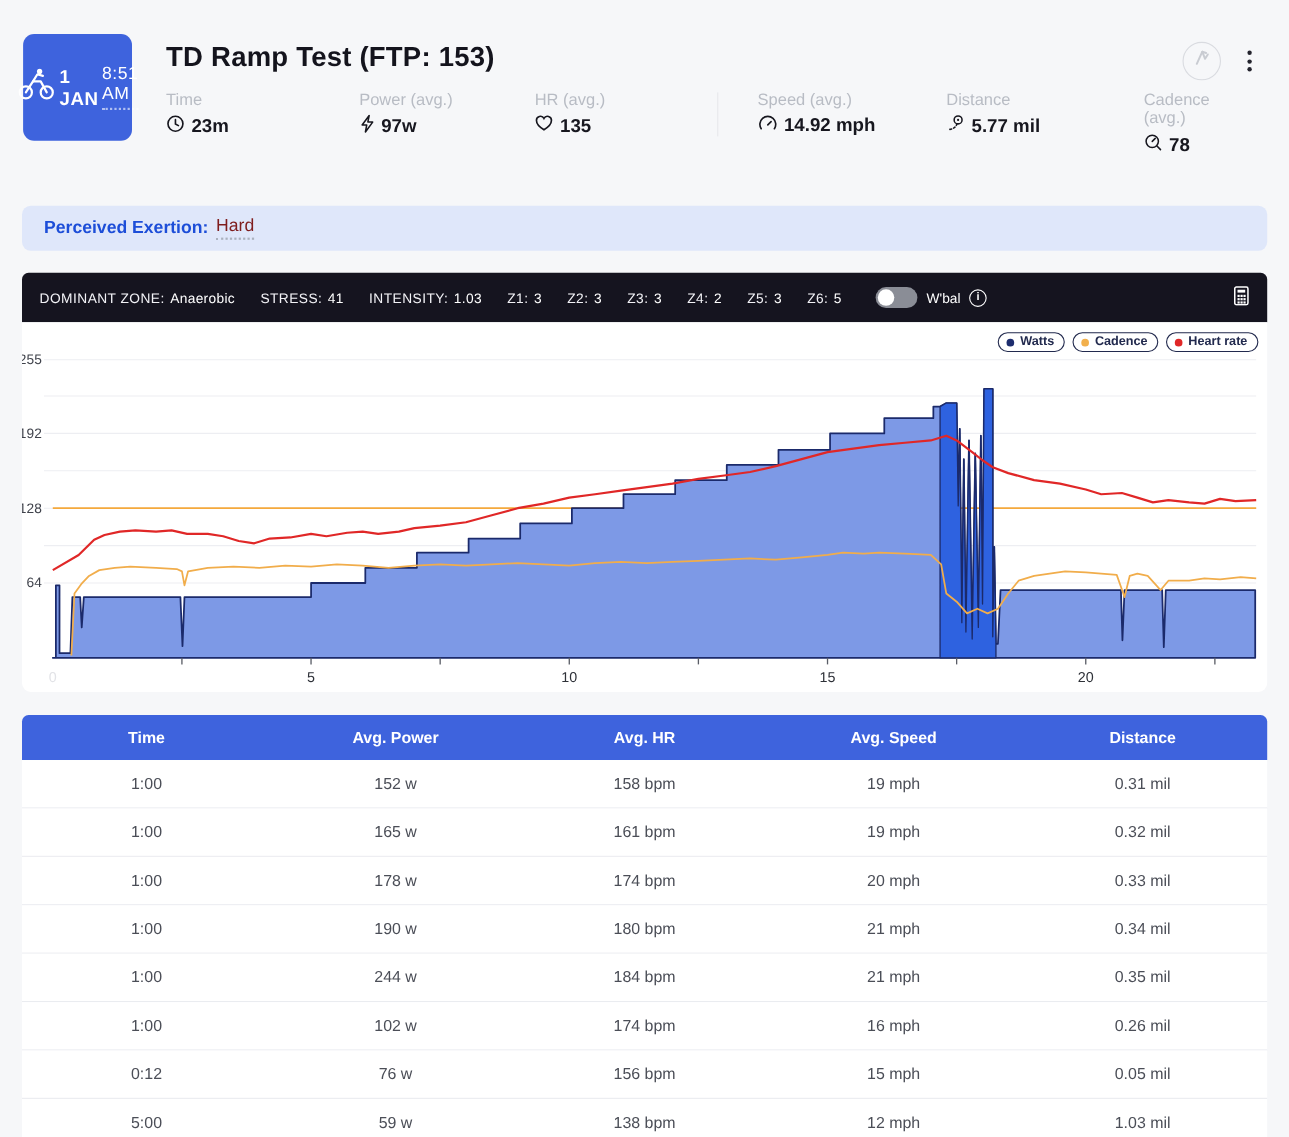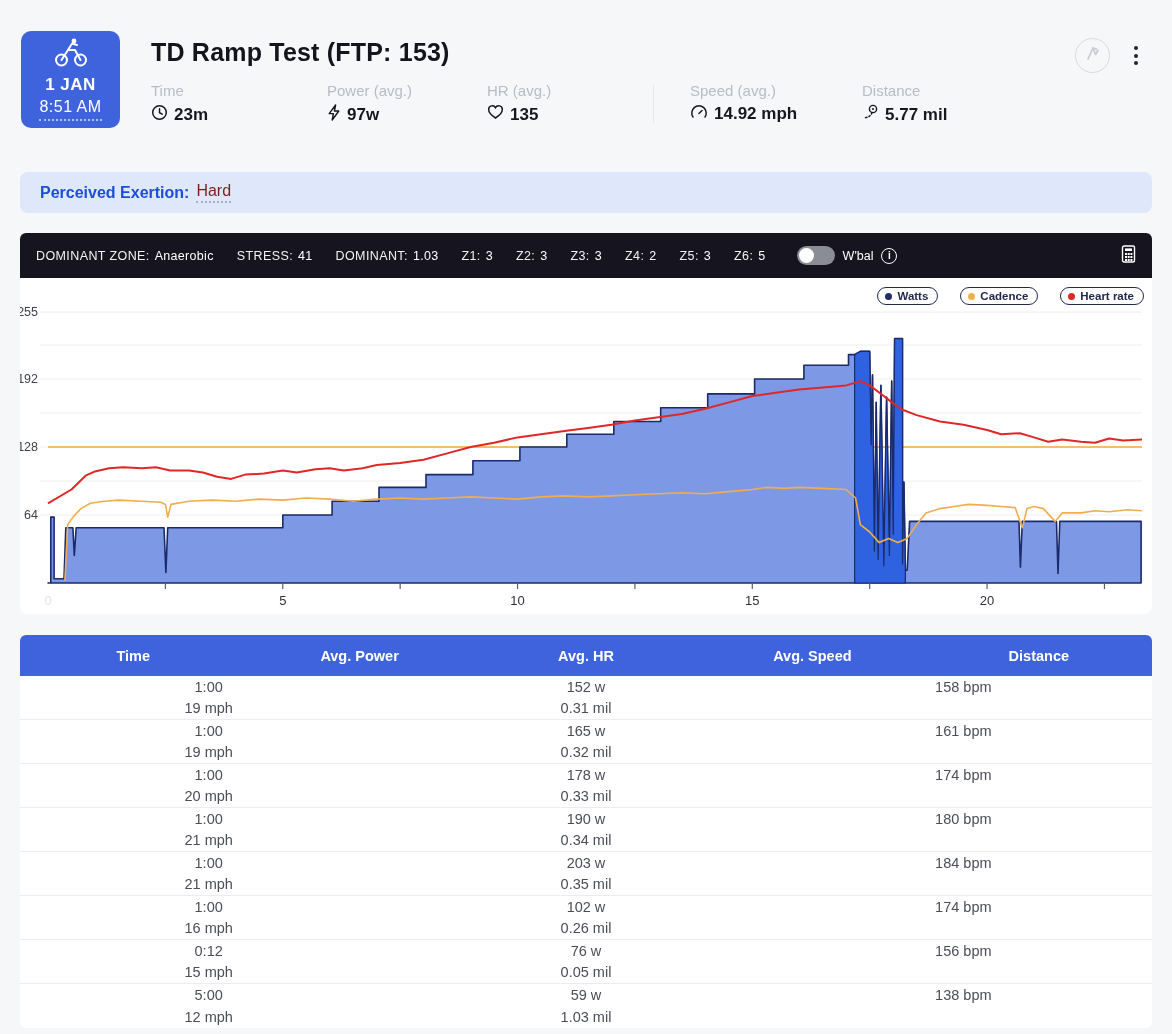--- a/index.html
+++ b/index.html
@@ -8,21 +8,21 @@
     background:#f6f7f9;
     font-family:"Liberation Sans", sans-serif;
     color:#17171f;
     position:relative;
     overflow:hidden;
   }
   
   .header { display:flex; padding:31px 20px 0 21px; position:relative; }
   .date-badge {
     width:99px; height:97px; background:#3e63dd; border-radius:10px;
-    color:#fff; display:flex; flex-direction:column; align-items:center;
+    color:#fff; display:flex; flex-direction:row; align-items:center;
     justify-content:center; gap:3px; flex:none; cursor:pointer;
   }
   .date-badge .d { font-size:17px; font-weight:700; letter-spacing:.5px; }
   .date-badge .t { font-size:16px; letter-spacing:.5px; padding-bottom:3px;
     border-bottom:2px dotted rgba(255,255,255,.6); }
   .header-main { margin-left:31px; flex:1; padding-top:7px; }
   .page-title { font-size:25px; font-weight:700; color:#14141d; letter-spacing:.2px; }
   .stats-row { display:flex; align-items:flex-start; margin-top:15px; }
   .stat { padding-right:10px; }
   .stat .lbl { font-size:15px; color:#b8bcc4; margin-bottom:5px; }
@@ -53,37 +53,37 @@
   .zitem { white-space:nowrap; display:flex; gap:5px; align-items:center;}
   .zitem .zl { color:#f2f2f6; letter-spacing:.4px; }
   .zitem .zv { font-weight:400; letter-spacing:.3px; }
   .wbal { display:flex; align-items:center; gap:8px; margin-left:8px; }
   .toggle { width:38px; height:19px; border-radius:10px; background:#8a8d96; position:relative; cursor:pointer; flex:none;}
   .toggle .knob { width:15px; height:15px; border-radius:50%; background:#fff; position:absolute; top:2px; left:2px; }
   .info-circle { width:16px; height:16px; border:1.3px solid #fff; border-radius:50%;
     display:flex; align-items:center; justify-content:center; font-size:10px; font-weight:700; cursor:pointer;}
   .calc-btn { margin-left:auto; cursor:pointer; display:flex; align-items:center; }
   .chart-area { background:#fff; border-radius:0 0 8px 8px; position:relative; height:336px; }
-  .legend { position:absolute; top:9px; right:8px; display:flex; gap:22px; z-index:2; }
+  .legend { position:absolute; top:9px; right:8px; display:flex; gap:7px; z-index:2; }
   .legend .chip {
     border:1.6px solid #222a4e; border-radius:9px; background:#fff; padding:2px 9px 2px 7px;
     font-size:11.5px; font-weight:700; color:#222a4e; display:flex; align-items:center; gap:5px; cursor:pointer;
   }
   .legend .dot { width:7px; height:7px; border-radius:50%; flex:none; }
   #chart-svg { display:block; }
 
   
   .laps-table { margin:21px 20px 0 20px; }
   .thead {
     display:grid; grid-template-columns:repeat(5,1fr); height:41px; align-items:center;
     background:#3e63dd; border-radius:6px 6px 0 0; color:#fff; font-size:14.5px; font-weight:700;
     text-align:center;
   }
   .tbody .trow {
-    display:grid; grid-template-columns:repeat(3,1fr); height:44px; align-items:center;
+    display:grid; grid-template-columns:repeat(5,1fr); height:44px; align-items:center;
     background:#fff; border-bottom:1px solid #eaecf0; font-size:14.5px; color:#4b4e57;
     text-align:center; cursor:pointer;
   }
   .tbody .trow:last-child { border-radius:0 0 6px 6px; border-bottom:none; }
 </style>
 </head>
 <body>
 
 <div class="header">
   <div class="date-badge">
@@ -163,20 +163,33 @@
             <svg width="17" height="17" viewBox="0 0 17 17" fill="none" stroke="#17171f" stroke-width="1.4" stroke-linecap="round">
               <circle cx="11" cy="5" r="3.6"></circle>
                 <circle cx="11" cy="5" r="1" fill="#17171f" stroke="none"></circle>
               <path d="M10 8.5 C9 12 6 13.5 2 13.8" stroke-dasharray="1.6 2"></path>
             </svg>
           </span>
           <span>5.77 mil</span>
         </div>
       </div>
 
+      <div class="stat">
+        <div class="lbl">Cadence (avg.)</div>
+        <div class="val">
+          <span>
+            <svg width="17" height="17" viewBox="0 0 17 17" fill="none" stroke="#17171f" stroke-width="1.4" stroke-linecap="round">
+              <circle cx="7.5" cy="7.5" r="5.6"></circle>
+              <path d="M7.5 7.5 L10.2 4.8"></path>
+              <path d="M11.8 11.8 L15 15"></path>
+            </svg>
+          </span>
+          <span>78</span>
+        </div>
+      </div>
 
     </div>
   </div>
 
   <div class="header-actions">
     <div class="circle-btn">
       <span>
         <svg width="18" height="18" viewBox="0 0 18 18" fill="none" stroke="#c9ccd2" stroke-width="1.8" stroke-linecap="round" stroke-linejoin="round">
           <path d="M4 14 L9 3 L11.5 9.5 L14 5.5"></path>
           <path d="M9 3 L12.5 4.2"></path>
@@ -200,21 +213,21 @@
   <div class="zone-bar">
     <span class="zitem">
       <span class="zl">DOMINANT ZONE:</span>
         <span class="zv">Anaerobic</span>
     </span>
     <span class="zitem">
       <span class="zl">STRESS:</span>
         <span class="zv">41</span>
     </span>
     <span class="zitem">
-      <span class="zl">DOMINANT:</span>
+      <span class="zl">INTENSITY:</span>
         <span class="zv">1.03</span>
     </span>
     <span class="zitem">
       <span class="zl">Z1:</span>
         <span class="zv">3</span>
     </span>
     <span class="zitem">
       <span class="zl">Z2:</span>
         <span class="zv">3</span>
     </span>
@@ -344,21 +357,21 @@
       </div>
       <div class="trow">
         <span>1:00</span>
         <span>190 w</span>
         <span>180 bpm</span>
         <span>21 mph</span>
         <span>0.34 mil</span>
       </div>
       <div class="trow">
         <span>1:00</span>
-        <span>203 w</span>
+        <span>244 w</span>
         <span>184 bpm</span>
         <span>21 mph</span>
         <span>0.35 mil</span>
       </div>
       <div class="trow">
         <span>1:00</span>
         <span>102 w</span>
         <span>174 bpm</span>
         <span>16 mph</span>
         <span>0.26 mil</span>

